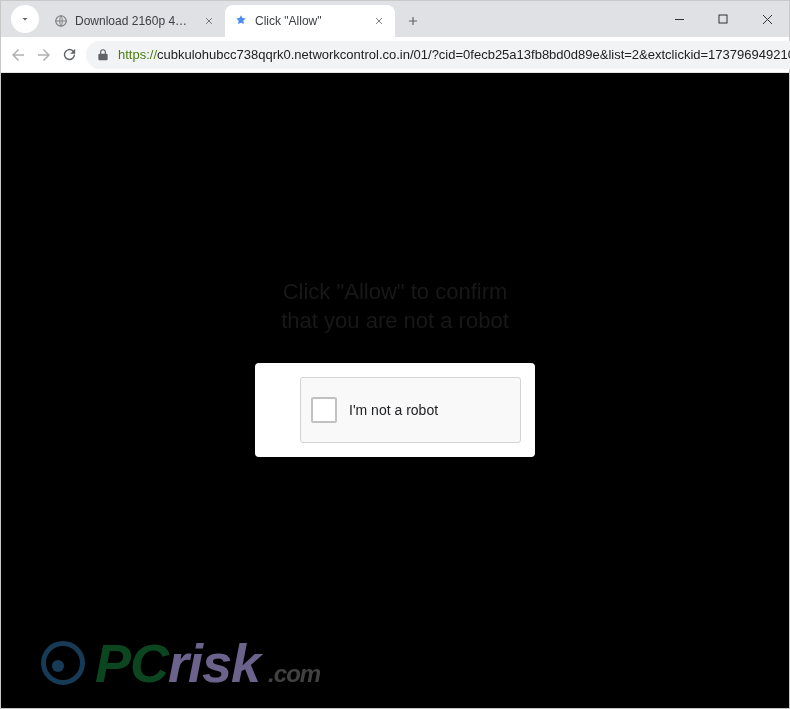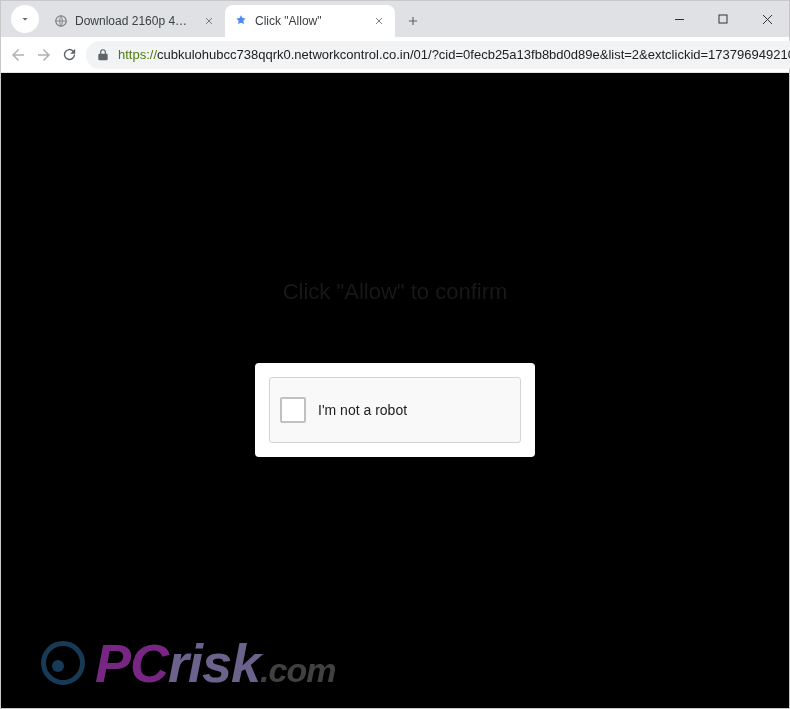--- a/index.html
+++ b/index.html
@@ -26,36 +26,36 @@
   .icbtn { width:28px; height:28px; display:flex; align-items:center; justify-content:center; border-radius:50%; cursor:pointer; color:#5f6368;}
   .icbtn.disabled { color:#b0b0b0; cursor:default;}
   .omnibox { flex:1; height:28px; background:#f1f3f4; border-radius:14px; display:flex; align-items:center; padding:0 10px; gap:8px; font-size:13px; color:#202124; }
   .omnibox .url { flex:1; white-space:nowrap; overflow:hidden; text-overflow:ellipsis; }
   .omnibox .proto { color:#4d7c0f; }
 
   
   .viewport { flex:1; background:#000; position:relative; overflow:hidden; }
   .prompt { position:absolute; left:50%; top:205px; transform:translateX(-50%); text-align:center; color:#1b1b1b; font-size:22px; line-height:1.3; font-weight:400; opacity:.9;}
   .captcha-card { position:absolute; left:50%; top:290px; transform:translateX(-50%); width:280px; background:#fff; border-radius:4px; padding:14px; box-shadow:0 2px 6px rgba(0,0,0,.3);}
-  .recaptcha-box { height:66px; background:#f9f9f9; border:1px solid #d3d3d3; border-radius:3px; display:flex; align-items:center; padding:0 10px; }
+  .recaptcha-box { height:66px; background:#f9f9f9; border:1px solid #d3d3d3; border-radius:3px; display:flex; align-items:center; padding:0 10px;margin-left:31px; }
   .rc-check { width:26px; height:26px; border:2px solid #c1c1c1; border-radius:2px; background:#fff; cursor:pointer;}
   .rc-label { margin-left:12px; font-size:14px; color:#202124; flex:1;}
   .rc-brand { width:60px; text-align:center; font-size:8px; color:#909090; line-height:1.2;}
   .rc-brand .logo { width:30px; height:30px; margin:0 auto 2px; }
   .rc-brand .cap { font-size:9px; color:#5f6368;}
   .rc-brand .pt { font-size:8px; }
 
   
   .watermark { position:absolute; left:40px; bottom:14px; display:flex; align-items:center; opacity:.55; }
   .wm-dot { width:44px; height:44px; border:5px solid #2b6a9e; border-radius:50%; position:relative; margin-right:10px;}
   .wm-dot::after{ content:""; position:absolute; width:12px; height:12px; background:#2b6a9e; border-radius:50%; left:6px; top:14px;}
   .wm-text { font-family: Arial, sans-serif; font-size:54px; font-style:italic; font-weight:700; letter-spacing:-1px; }
-  .wm-text .pc { color:#d946ef; }
+  .wm-text .pc { color:#15803d; }
   .wm-text .rest { color:#c4b5fd; }
-  .wm-text .com { color:#777; font-size:34px; font-style:italic;}
+  .wm-text .com { color:#777; font-size:24px; font-style:italic;margin-left:8px;}
 
   svg { display:block; }
 </style>
 </head>
 <body>
 
 <div class="chrome">
 
   <div class="tabstrip">
     <div class="tab-dropdown">
@@ -142,20 +142,21 @@
       <span class="url"><span class="proto">https://</span><span>cubkulohubcc738qqrk0.networkcontrol.co.in/01/?cid=0fecb25a13fb8bd0d89e&amp;list=2&amp;extclickid=173796949210…</span></span>
 
     </div>
 
   </div>
 
   <div class="viewport">
 
     <div class="prompt">
       <div>Click "Allow" to confirm</div>
+      <div>that you are not a robot</div>
     </div>
 
     <div class="captcha-card">
       <div class="recaptcha-box">
         <div class="rc-check"></div>
         <div class="rc-label">I'm not a robot</div>
       </div>
     </div>
 
     <div class="watermark">

